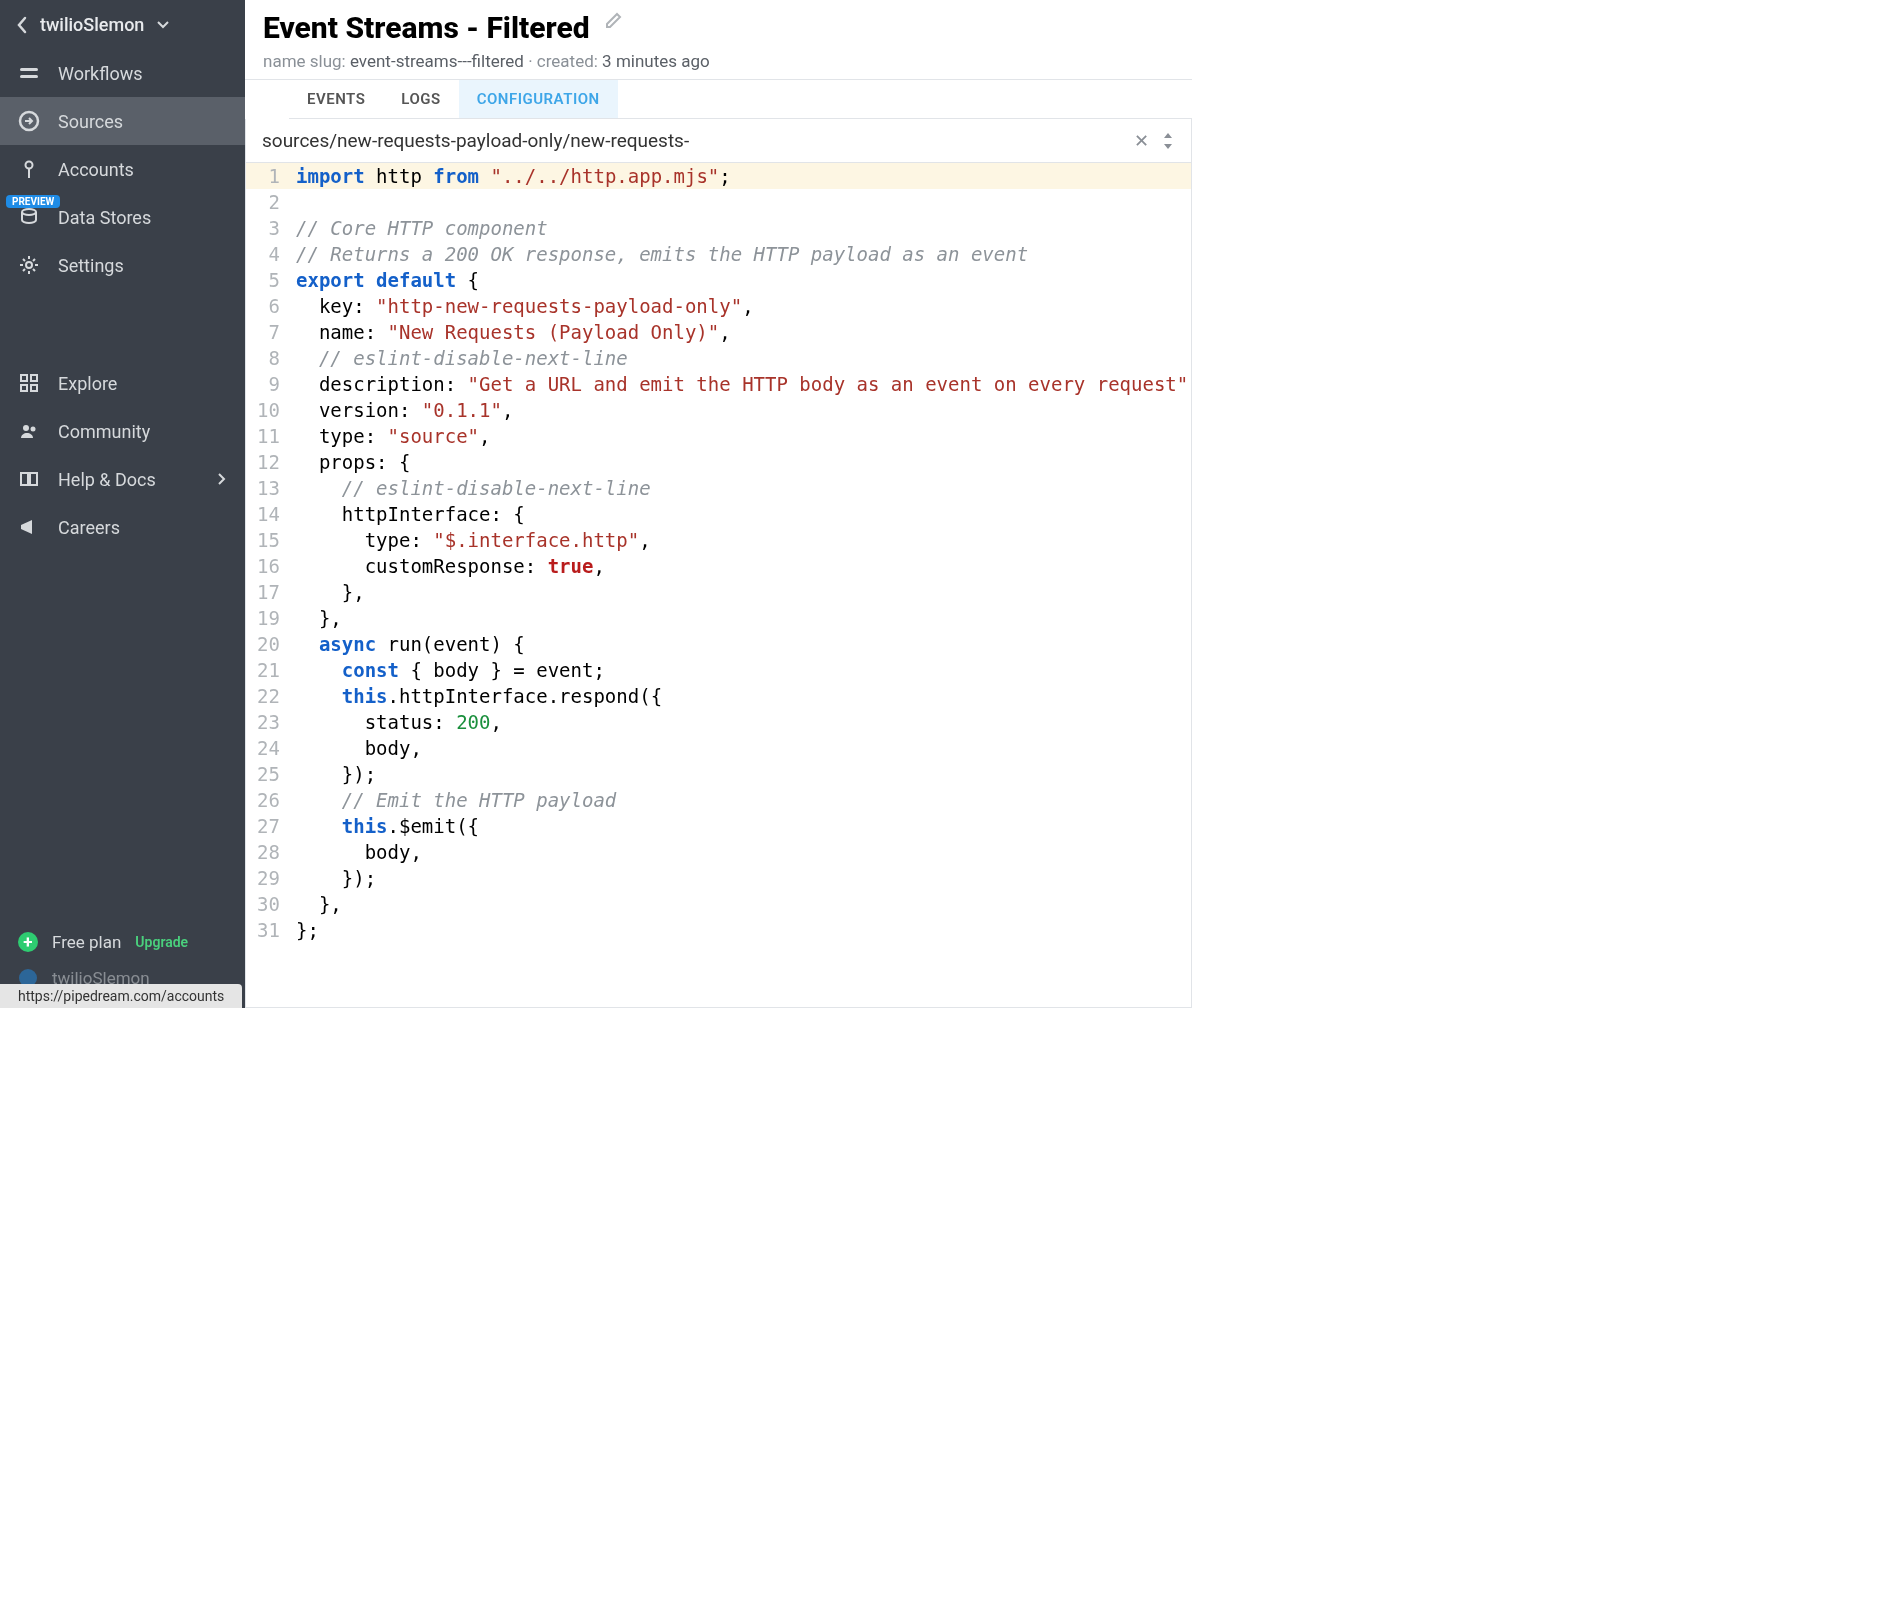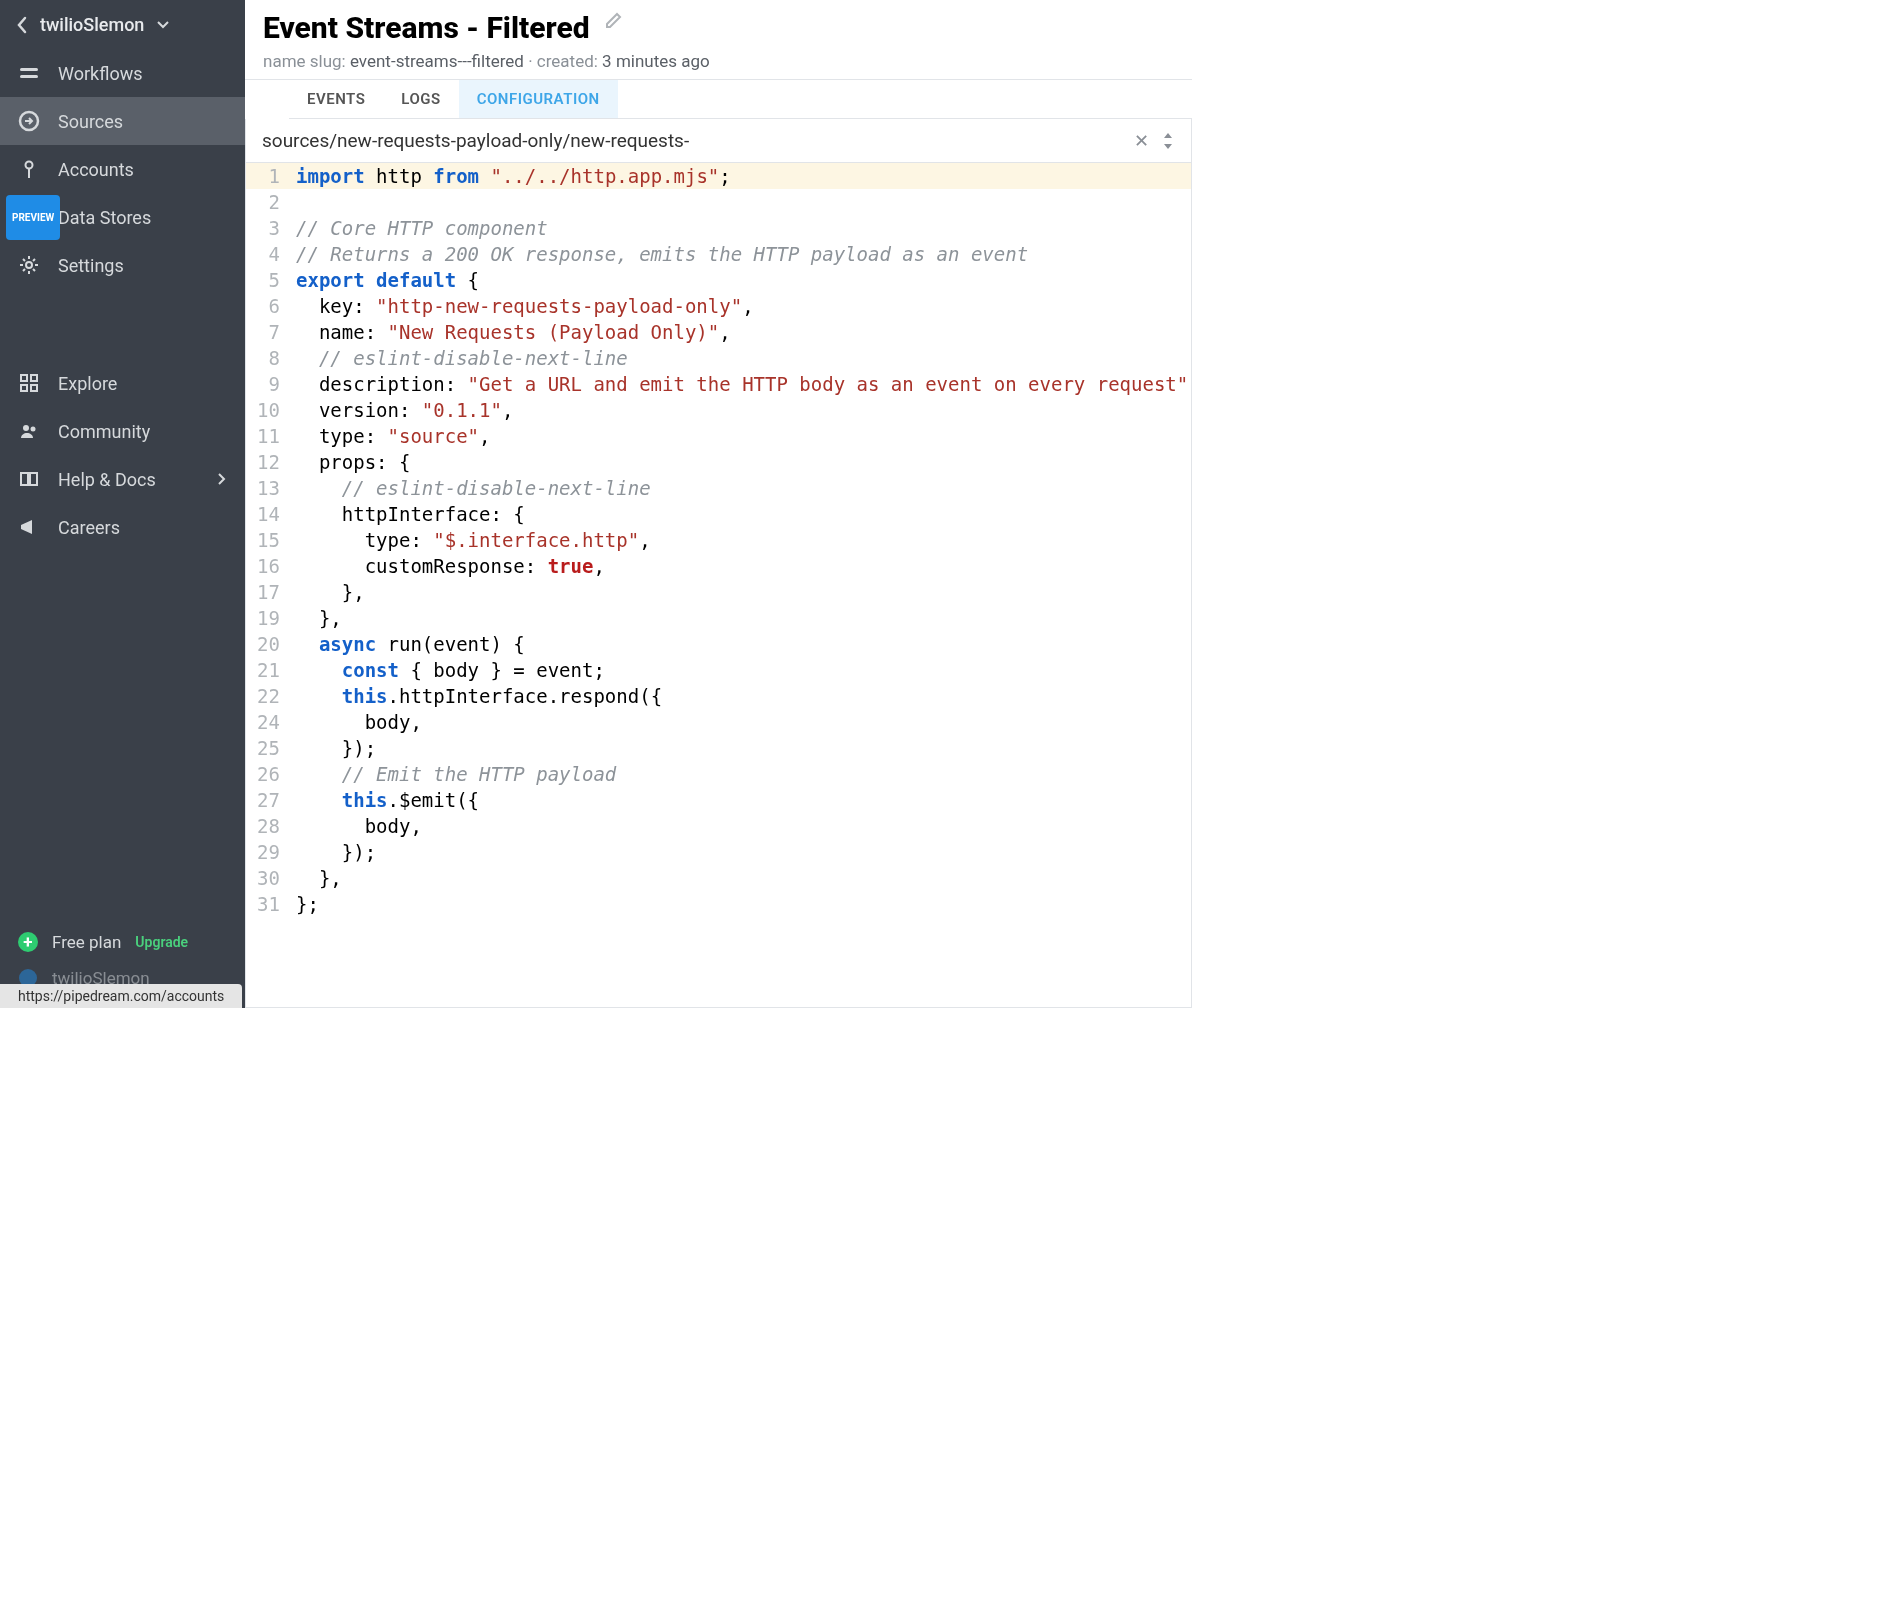--- a/index.html
+++ b/index.html
@@ -40,21 +40,21 @@
 .nav-item.active { background: #5a6069; }
 .nav-item .icon { width: 22px; display: flex; justify-content: center; }
 .badge {
   position: absolute;
   top: 2px;
   left: 6px;
   background: #1f8ce6;
   color: #fff;
   font-size: 10px;
   font-weight: 700;
-  padding: 17px 6px;
+  padding: 1px 6px;
   border-radius: 4px;
 }
 .spacer { flex: 0 0 60px; }
 .nav-group2 { margin-top: 10px; }
 .chevron-right { margin-left: auto; }
 .sidebar-footer {
   margin-top: auto;
   padding: 12px 18px;
 }
 .footer-row {
@@ -397,20 +397,24 @@
       </div>
     <div class="code-line">
         <span class="gutter">21</span>
         <span class="code"><span>    </span><span class="kw">const</span><span> { body } = event;</span></span>
       </div>
     <div class="code-line">
         <span class="gutter">22</span>
         <span class="code"><span>    </span><span class="this">this</span><span>.httpInterface.respond({</span></span>
       </div>
     <div class="code-line">
+        <span class="gutter">23</span>
+        <span class="code"><span>      status: </span><span class="num">200</span><span>,</span></span>
+      </div>
+    <div class="code-line">
         <span class="gutter">24</span>
         <span class="code">      body,</span>
       </div>
     <div class="code-line">
         <span class="gutter">25</span>
         <span class="code">    });</span>
       </div>
     <div class="code-line">
         <span class="gutter">26</span>
         <span class="code cmt">    // Emit the HTTP payload</span>

